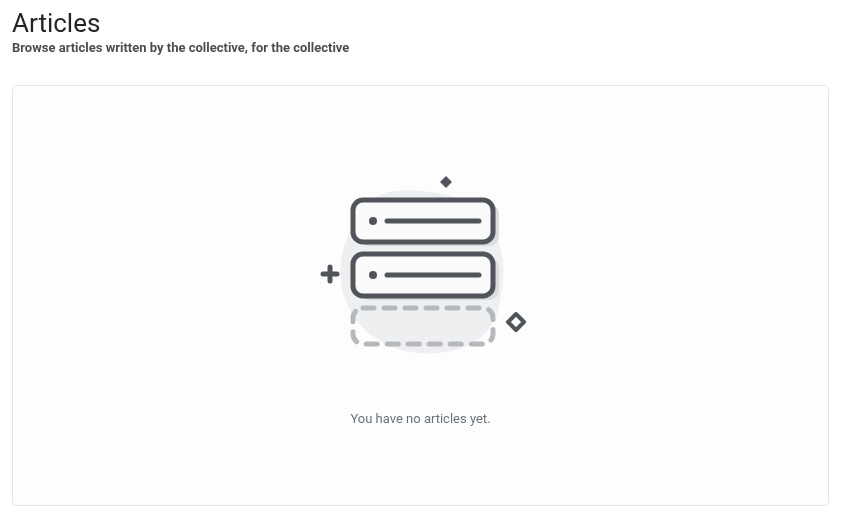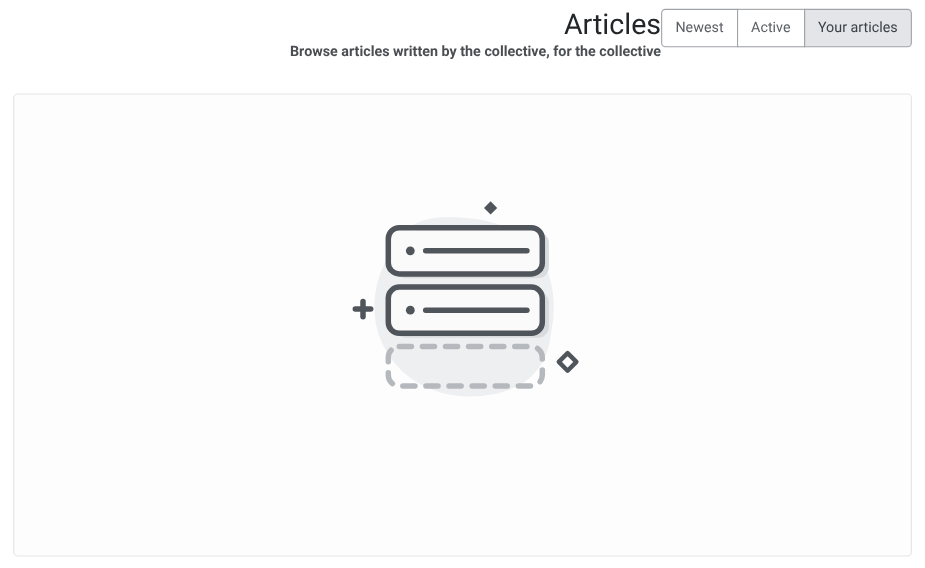--- a/index.html
+++ b/index.html
@@ -13,21 +13,20 @@
       padding: 8px 12px;
     }
     .header {
       display: flex;
       justify-content: space-between;
       align-items: flex-start;
       margin-bottom: 30px;
     }
     .header-left {
       flex: 1;
-      text-align: right;
     }
     .page-title {
       font-size: 26px;
       font-weight: 400;
       color: #232629;
       margin-bottom: 2px;
     }
     .page-subtitle {
       font-size: 13px;
       color: #4a4e52;
@@ -86,25 +85,20 @@
     }
   </style>
 </head>
 <body>
 
 <div class="header">
   <div class="header-left">
     <h1 class="page-title">Articles</h1>
     <p class="page-subtitle">Browse articles written by the collective, for the collective</p>
   </div>
-  <div class="tabs">
-    <button class="tab">Newest</button>
-    <button class="tab">Active</button>
-    <button class="tab active">Your articles</button>
-  </div>
 </div>
 
 <div class="empty-card">
   <div class="illustration">
     <svg viewBox="0 0 220 220" width="220" height="220">
 
       <path d="M 50 50 
                Q 60 20 110 25
                Q 160 28 180 60
                Q 198 90 190 130
@@ -130,13 +124,14 @@
 
       <rect x="48" y="92" width="140" height="42" rx="10" fill="#d9dbde"></rect>
 
       <rect x="42" y="88" width="140" height="42" rx="10" fill="#fafafa" stroke="#50555b" stroke-width="5"></rect>
       <circle cx="62" cy="109" r="4" fill="#50555b"></circle>
       <line x1="76" y1="109" x2="168" y2="109" stroke="#50555b" stroke-width="5" stroke-linecap="round"></line>
 
       <rect x="42" y="142" width="140" height="36" rx="10" fill="none" stroke="#b5b8bd" stroke-width="5" stroke-dasharray="11 10" stroke-linecap="round"></rect>
     </svg>
   </div>
+  <p class="empty-text">You have no articles yet.</p>
 </div>
 
 </body></html>

